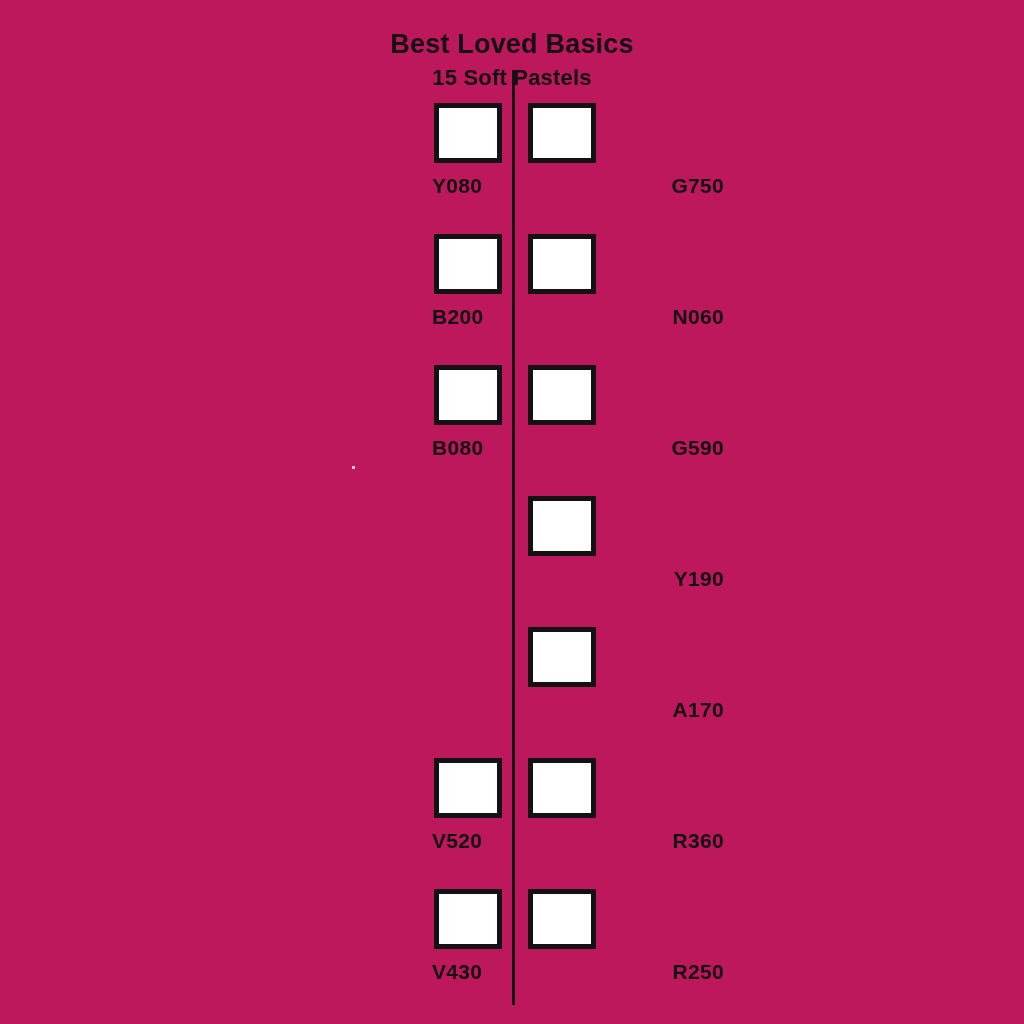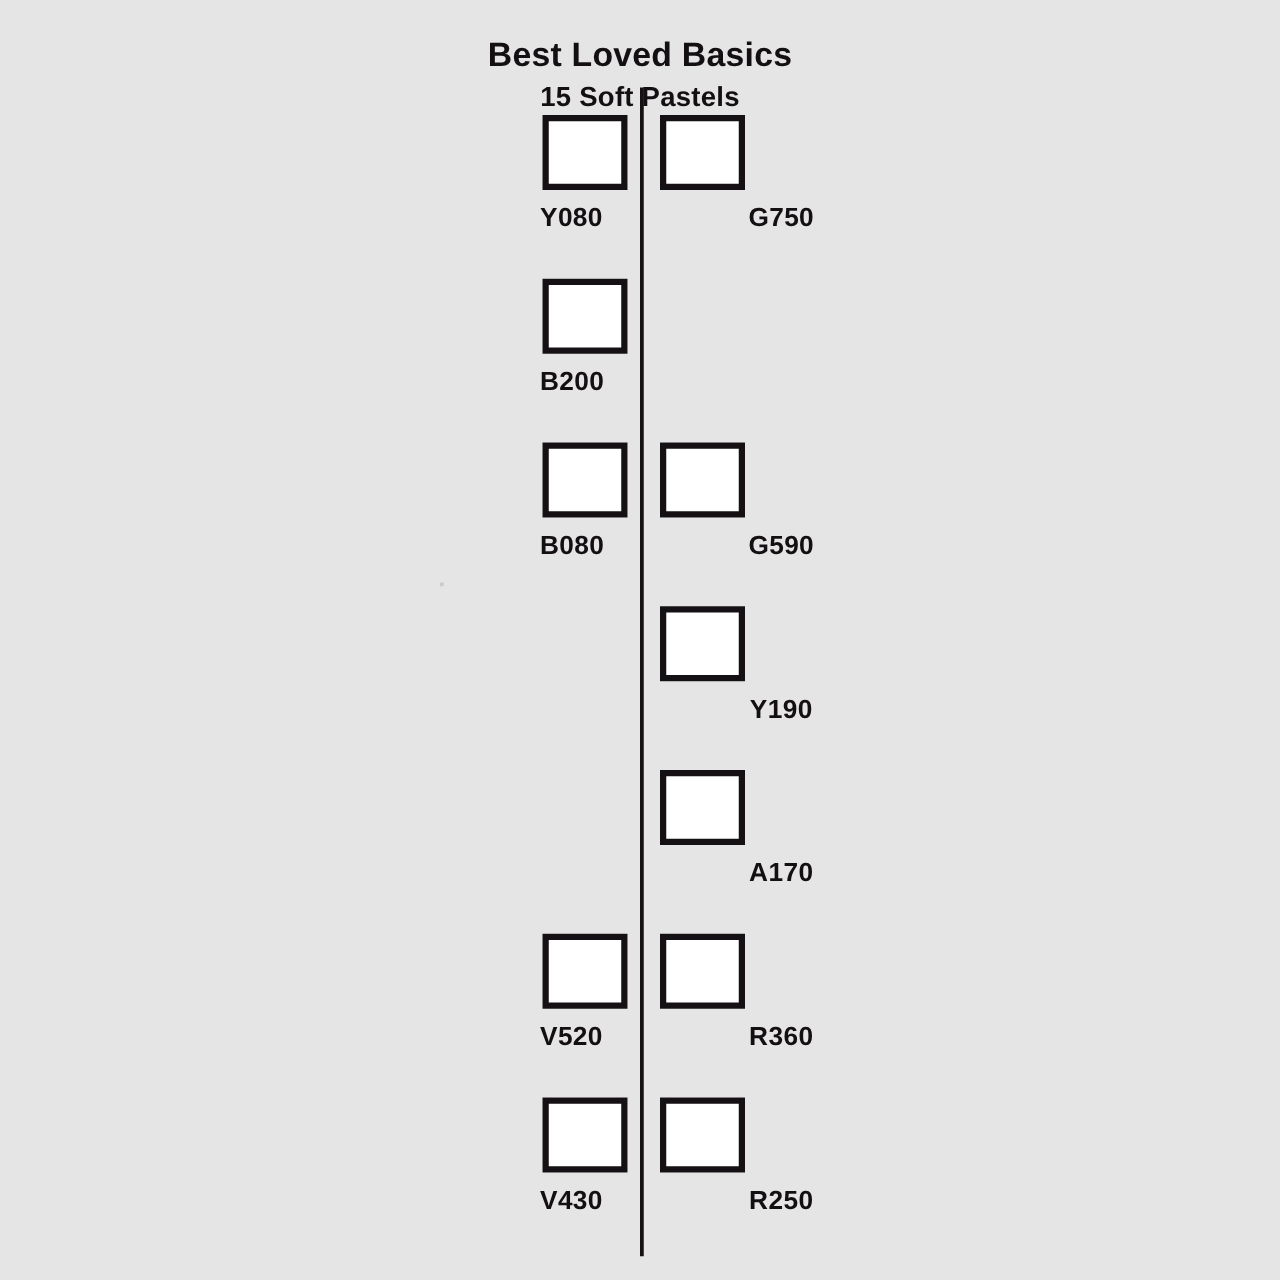--- a/index.html
+++ b/index.html
@@ -15,21 +15,21 @@
     color: #120d10;
     overflow: hidden;
   }
 
   .sheet {
     position: absolute;
     left: 0;
     top: 0;
     width: 1024px;
     height: 1024px;
-    background: #e5e5e5;
+    background: #be185d;
   }
 
   .title-block {
     position: absolute;
     left: 0;
     top: 28px;
     width: 1024px;
     text-align: center;
   }
 
@@ -56,36 +56,36 @@
     left: 512px;
     top: 70px;
     width: 3px;
     height: 935px;
     background: #151013;
   }
 
   .grid {
     position: absolute;
     left: 0;
-    top: 92px;
+    top: 103px;
     width: 816px;
   }
 
   .row {
     position: relative;
     height: 131px;
   }
 
   .cell {
     position: absolute;
     top: 0;
     width: 200px;
   }
   .cell.left  { left: 312px; text-align: left;  }
-  .cell.right { left: 524px; text-align: center;  }
+  .cell.right { left: 524px; text-align: right;  }
 
   .swatch {
     width: 68px;
     height: 60px;
     border: 5px solid #151013;
     background: #ffffff;
     box-sizing: border-box;
   }
   .cell.left .swatch  { margin-left: 122px; }
   .cell.right .swatch { margin-left: 4px; }
@@ -134,20 +134,24 @@
         <div class="swatch"></div>
         <div class="code">G750</div>
       </div>
     </div>
 
     <div class="row">
       <div class="cell left">
         <div class="swatch"></div>
         <div class="code">B200</div>
       </div>
+      <div class="cell right">
+        <div class="swatch"></div>
+        <div class="code">N060</div>
+      </div>
     </div>
 
     <div class="row">
       <div class="cell left">
         <div class="swatch"></div>
         <div class="code">B080</div>
       </div>
       <div class="cell right">
         <div class="swatch"></div>
         <div class="code">G590</div>

